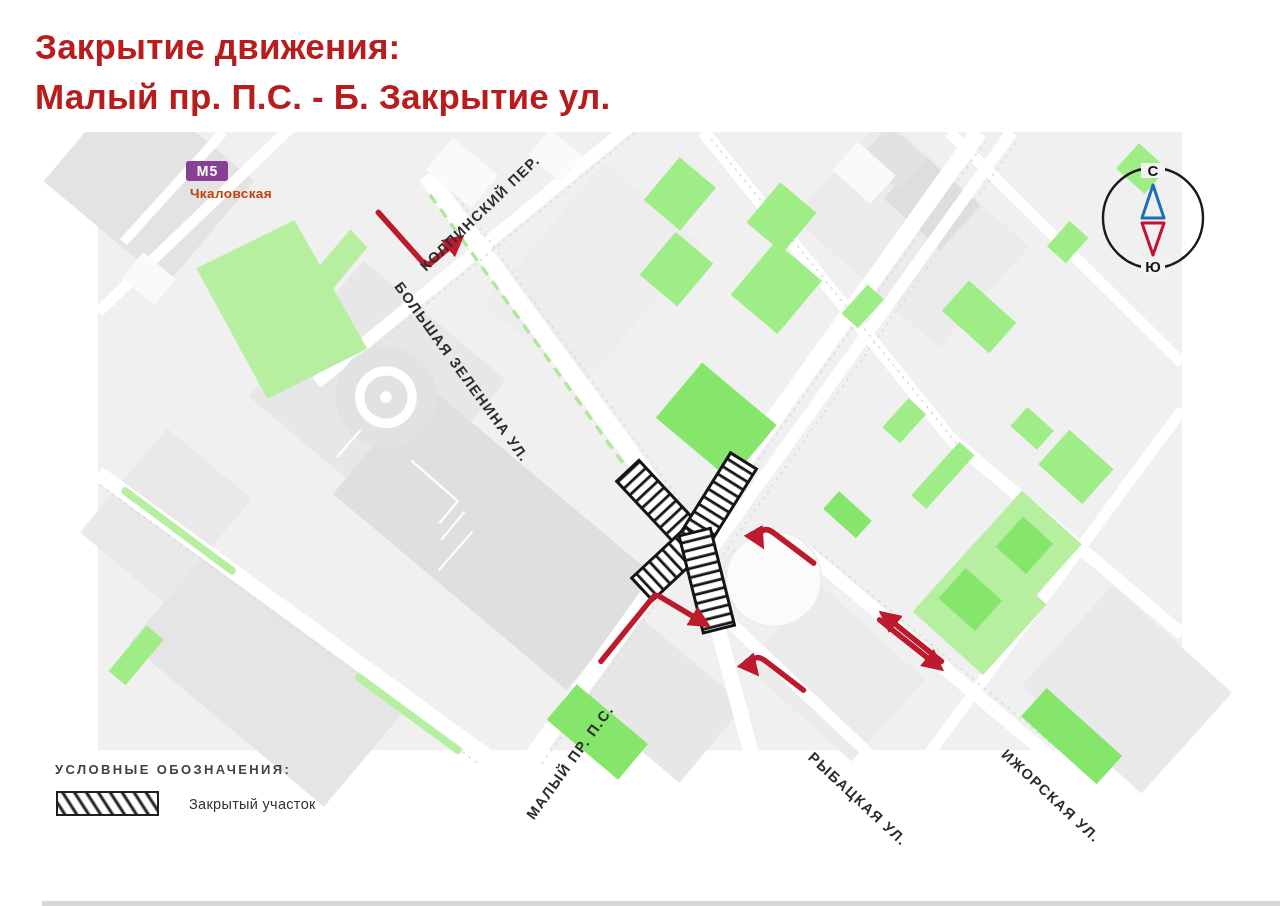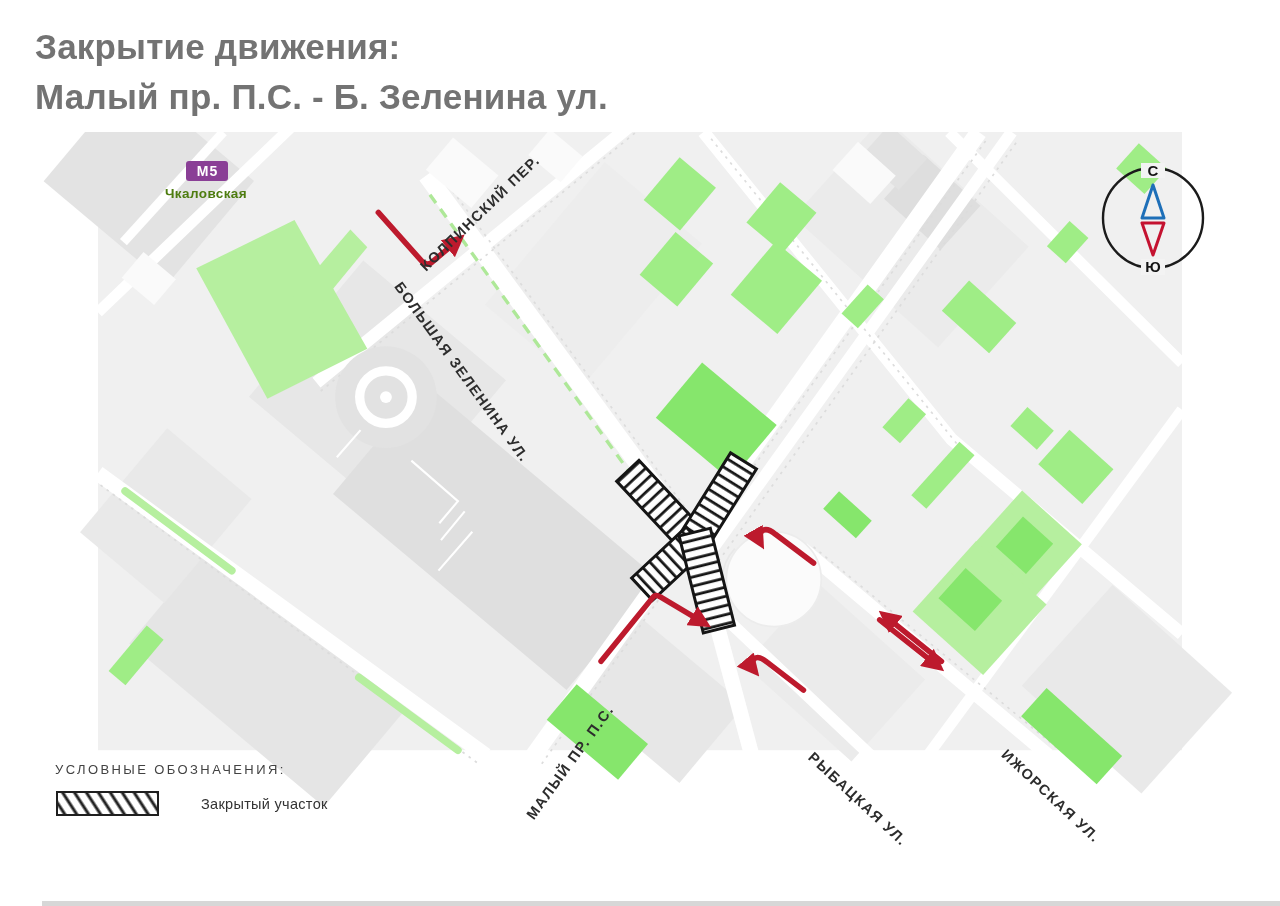--- a/index.html
+++ b/index.html
@@ -9,21 +9,21 @@
     --compass-south-red:#c41230;
     --park-green:#b6ef9f;
     --building-green:#86e66c;
   }
   *{margin:0;padding:0;box-sizing:border-box}
   html,body{background:#fff}
   body{font-family:"Liberation Sans",sans-serif;}
   .poster{position:relative;width:1280px;height:906px;background:#fff;overflow:hidden}
 
   
-  .title-block{position:absolute;left:35px;top:22px;width:1208px;color:#737373}
+  .title-block{position:absolute;left:35px;top:22px;width:1208px;color:#b91c1c}
   .title-line{font-size:35px;font-weight:700;line-height:50px;letter-spacing:.2px;white-space:nowrap}
   .title-row{display:flex;justify-content:space-between;align-items:baseline}
 
   
   .map-wrap{position:absolute;left:0;top:132px;width:1280px;height:730px}
   svg{display:block}
   .street{stroke:#ffffff;stroke-linecap:butt}
   .casing{stroke:#dcdcdc;stroke-width:2;stroke-dasharray:3 6;fill:none}
   .red-arrow{stroke:var(--detour-red);stroke-width:6.5;fill:none;stroke-linecap:round;stroke-linejoin:round}
   .gpark{fill:var(--park-green)}
@@ -34,45 +34,45 @@
   .closure-rect{fill:url(#hatch);stroke:#151515;stroke-width:3.5}
 
   
   .street-label{position:absolute;white-space:nowrap;font-weight:700;font-size:14.5px;
     letter-spacing:1.5px;color:#2d2d2d;transform:translate(-50%,-50%) rotate(var(--r))}
 
   
   .metro-badge{position:absolute;left:186px;top:161px;width:42px;height:20px;border-radius:3px;
     background:var(--metro-purple);color:#fff;display:flex;align-items:center;justify-content:center;
     font-size:14px;font-weight:700;gap:1px}
-  .metro-station{position:absolute;left:140px;top:186px;width:132px;text-align:center;
-    font-size:13.5px;font-weight:700;color:#4d7c0f;letter-spacing:.4px}
+  .metro-station{position:absolute;left:140px;top:186px;width:132px;text-align:right;
+    font-size:13.5px;font-weight:700;color:#c2410c;letter-spacing:.4px}
 
   
   .compass{position:absolute;left:1098px;top:163px}
   .compass text{font-size:15px;font-weight:700;fill:#141414;text-anchor:middle}
 
   
   .legend{position:absolute;left:55px;top:762px;width:400px}
-  .legend-header{font-size:13px;font-weight:400;letter-spacing:2.4px;color:#424242}
-  .legend-item{display:flex;align-items:center;margin-top:13px;gap:12px}
+  .legend-header{font-size:13px;font-weight:700;letter-spacing:2.4px;color:#424242}
+  .legend-item{display:flex;align-items:center;margin-top:13px;gap:0}
   .legend-symbol{width:106px;flex:0 0 106px}
   .legend-label{font-size:14.5px;color:#333;font-weight:500;letter-spacing:.3px;margin-left:28px}
 
   .bottom-bar{position:absolute;left:42px;right:0;bottom:0;height:5px;background:#d7d7d7}
 </style>
 </head>
 <body>
 
 <div class="poster">
 
   <div class="title-block">
     <div class="title-line">Закрытие движения:</div>
     <div class="title-row">
-      <span class="title-line">Малый пр. П.С. - Б. Зеленина ул.</span>
+      <span class="title-line">Малый пр. П.С. - Б. Закрытие ул.</span>
     </div>
   </div>
 
   <div class="map-wrap">
     <svg width="1280" height="730" viewBox="0 132 1280 862">
       <defs>
         <pattern id="hatch" patternUnits="userSpaceOnUse" width="10.5" height="10.5">
           <rect width="10.5" height="10.5" fill="#ffffff"></rect>
           <rect x="3.8" width="3.3" height="10.5" fill="#151515"></rect>
         </pattern>

